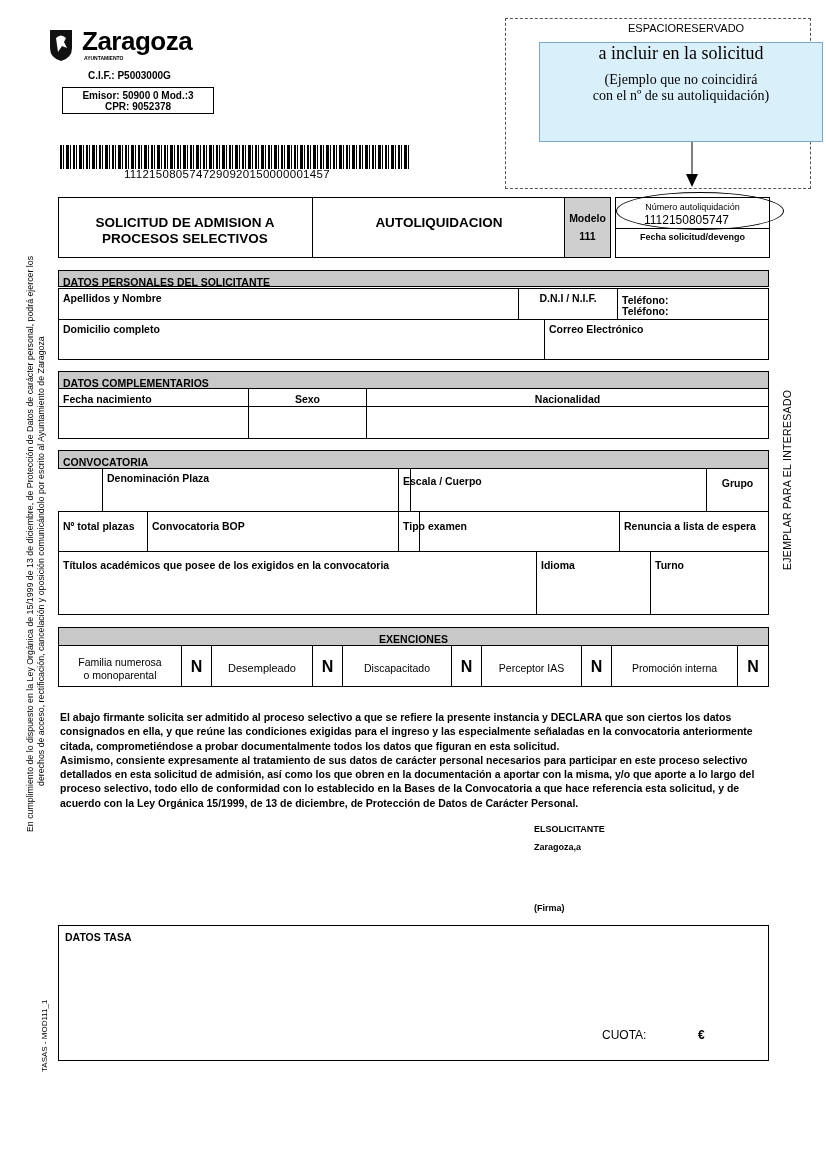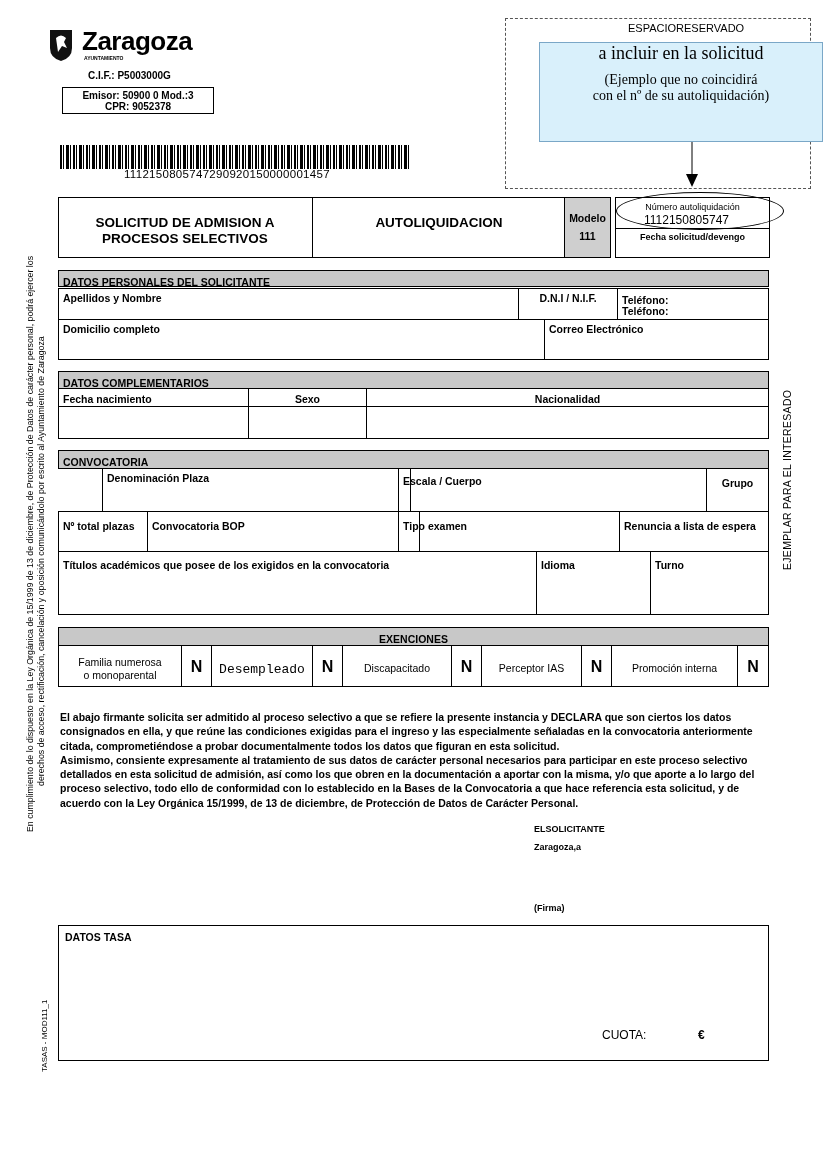--- a/index.html
+++ b/index.html
@@ -97,21 +97,21 @@
 
 <div class="hdr" style="left:58px;top:627px;width:711px;height:19px;text-align:center;padding-top:5px;">EXENCIONES</div>
 <div class="box" style="left:58px;top:645px;width:711px;height:42px;"></div>
 
 <div class="abs" style="left:59px;top:656px;width:122px;text-align:center;font-size:10.5px;line-height:13px;">
   <div>Familia numerosa</div>
   <div>o monoparental</div>
 </div>
 <div class="cell" style="left:181px;top:645px;width:31px;height:42px;font-size:16px;text-align:center;padding-top:12px;">N</div>
 
-<div class="abs" style="left:212px;top:662px;width:100px;text-align:center;font-size:13px;font-family:Liberation Mono, monospace;">Desempleado</div>
+<div class="abs" style="left:212px;top:662px;width:100px;text-align:center;font-size:11px;">Desempleado</div>
 <div class="cell" style="left:312px;top:645px;width:31px;height:42px;font-size:16px;text-align:center;padding-top:12px;">N</div>
 
 <div class="abs" style="left:343px;top:662px;width:108px;text-align:center;font-size:10.5px;">Discapacitado</div>
 <div class="cell" style="left:451px;top:645px;width:31px;height:42px;font-size:16px;text-align:center;padding-top:12px;">N</div>
 
 <div class="abs" style="left:482px;top:662px;width:99px;text-align:center;font-size:10.5px;">Perceptor IAS</div>
 <div class="cell" style="left:581px;top:645px;width:31px;height:42px;font-size:16px;text-align:center;padding-top:12px;">N</div>
 
 <div class="abs" style="left:612px;top:662px;width:125px;text-align:center;font-size:10.5px;">Promoción interna</div>
 <div class="cell" style="left:737px;top:645px;width:32px;height:42px;font-size:16px;text-align:center;padding-top:12px;">N</div>

